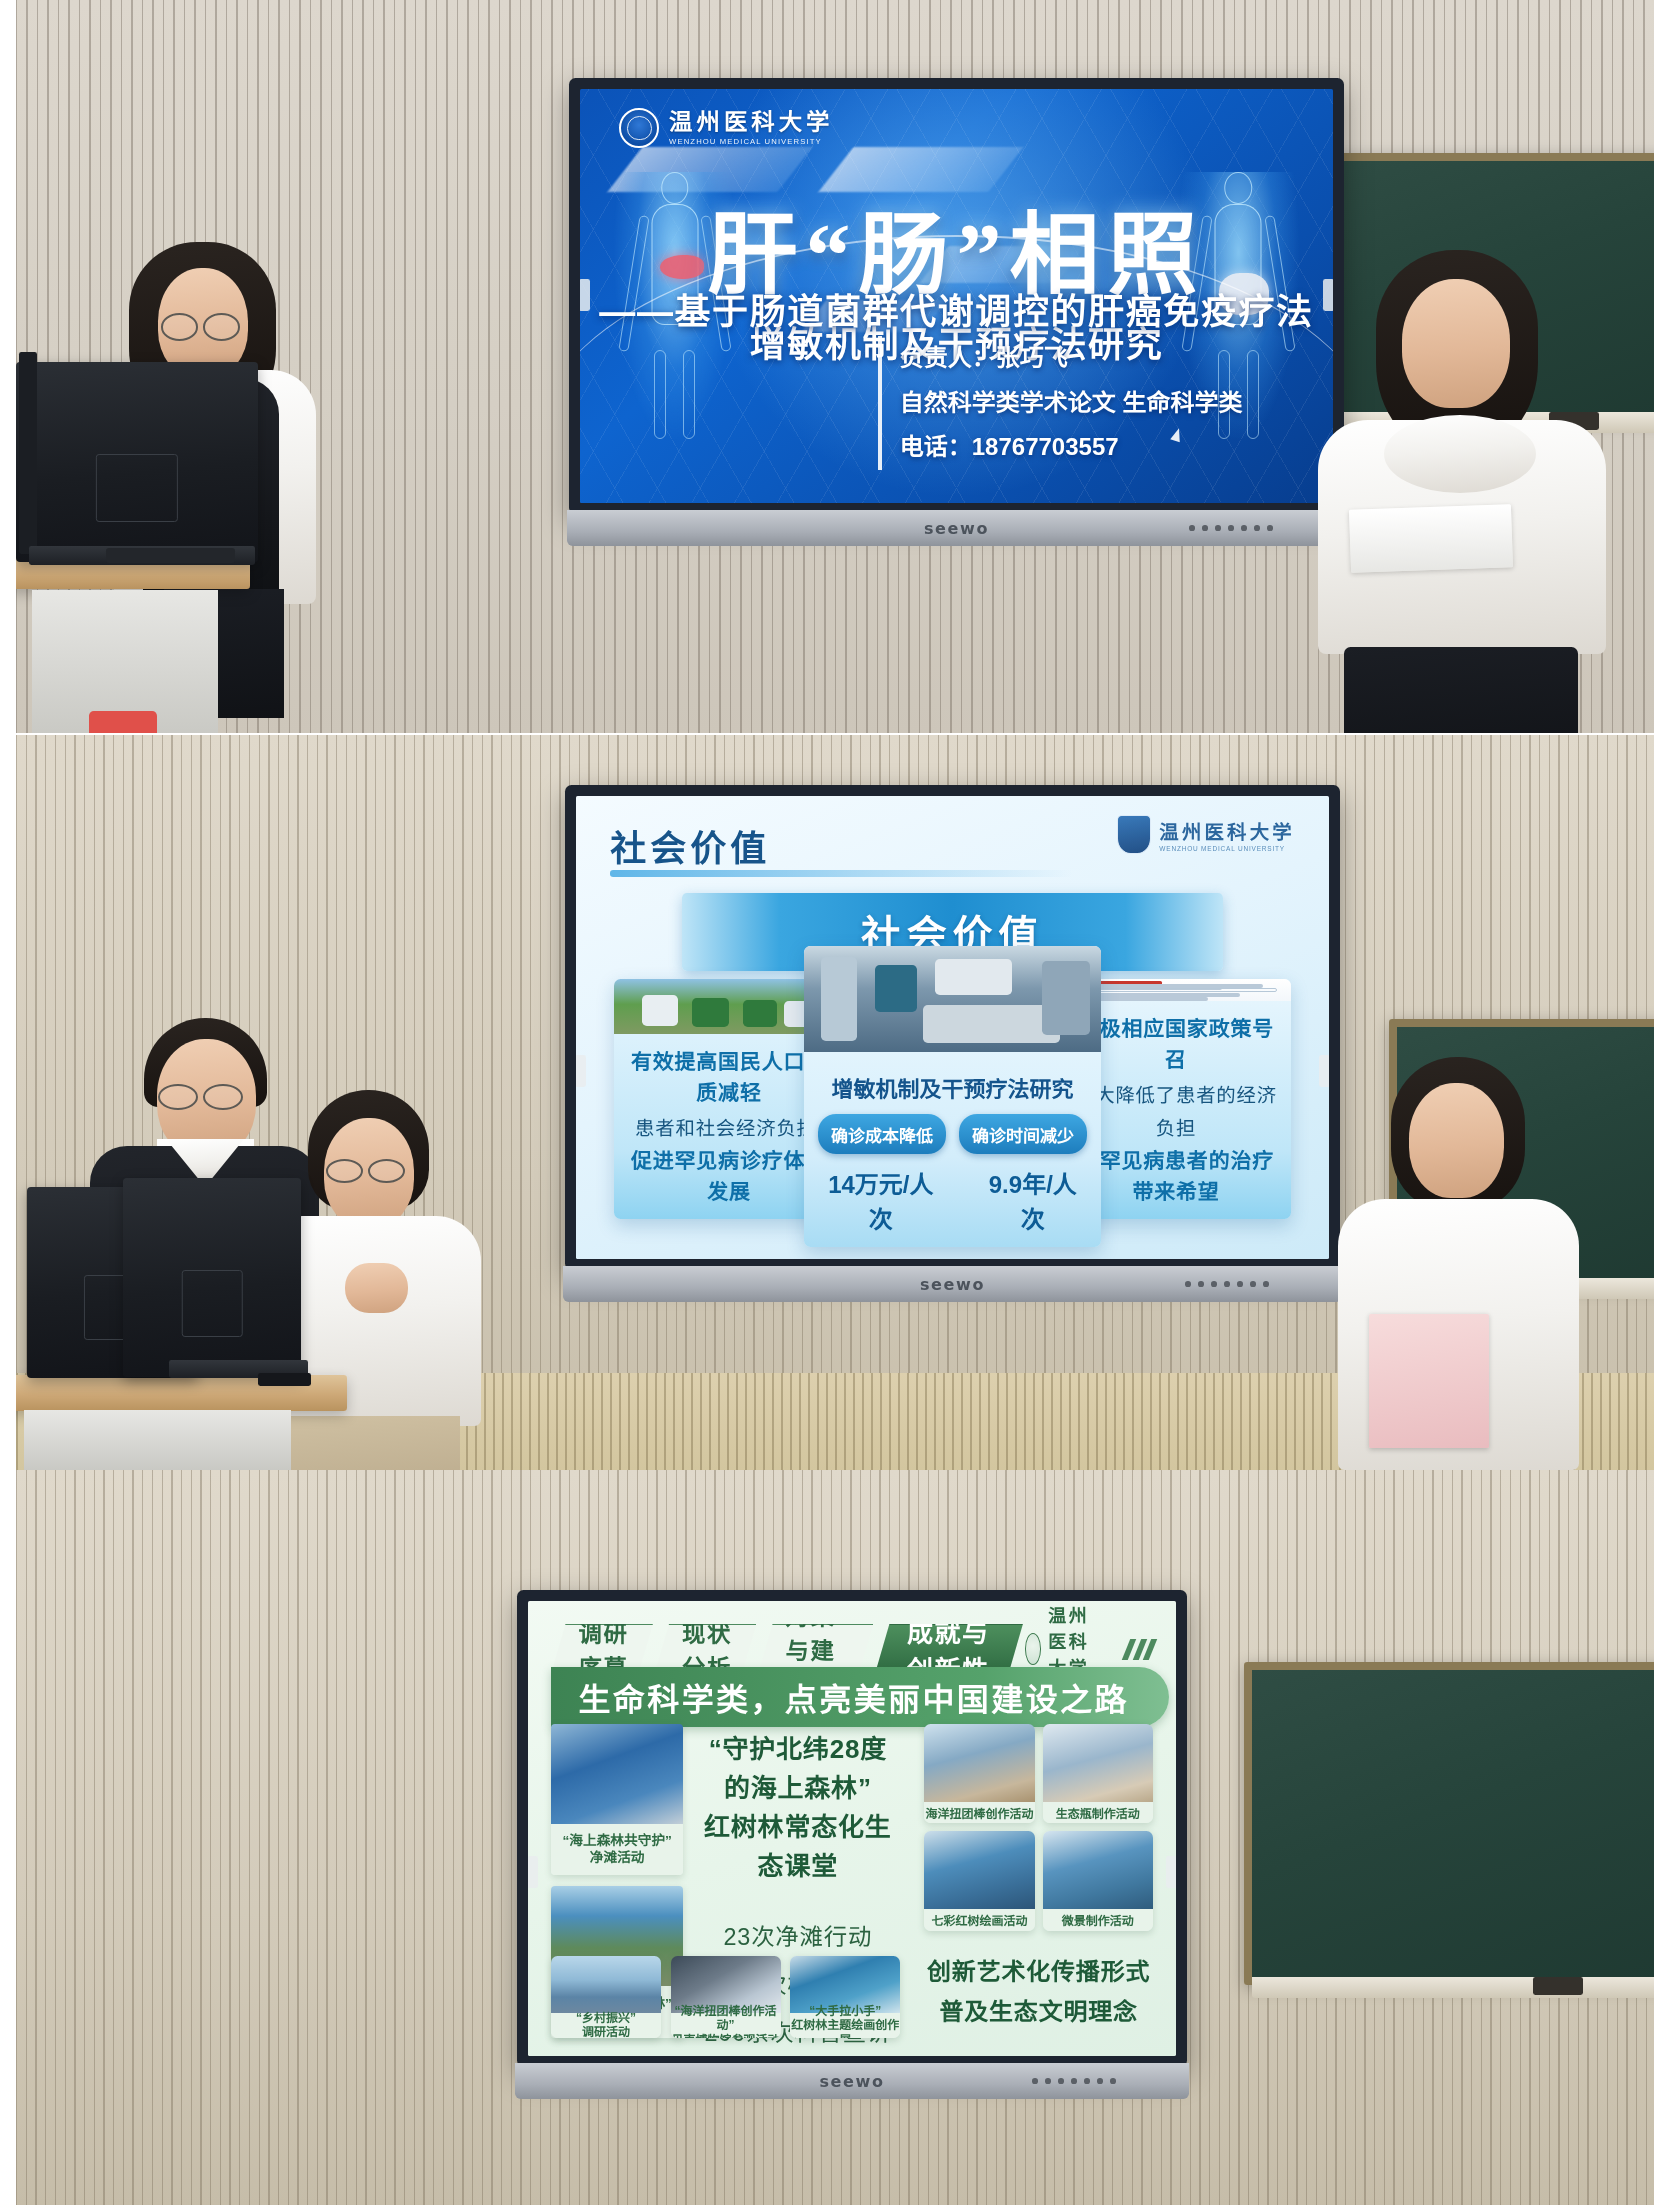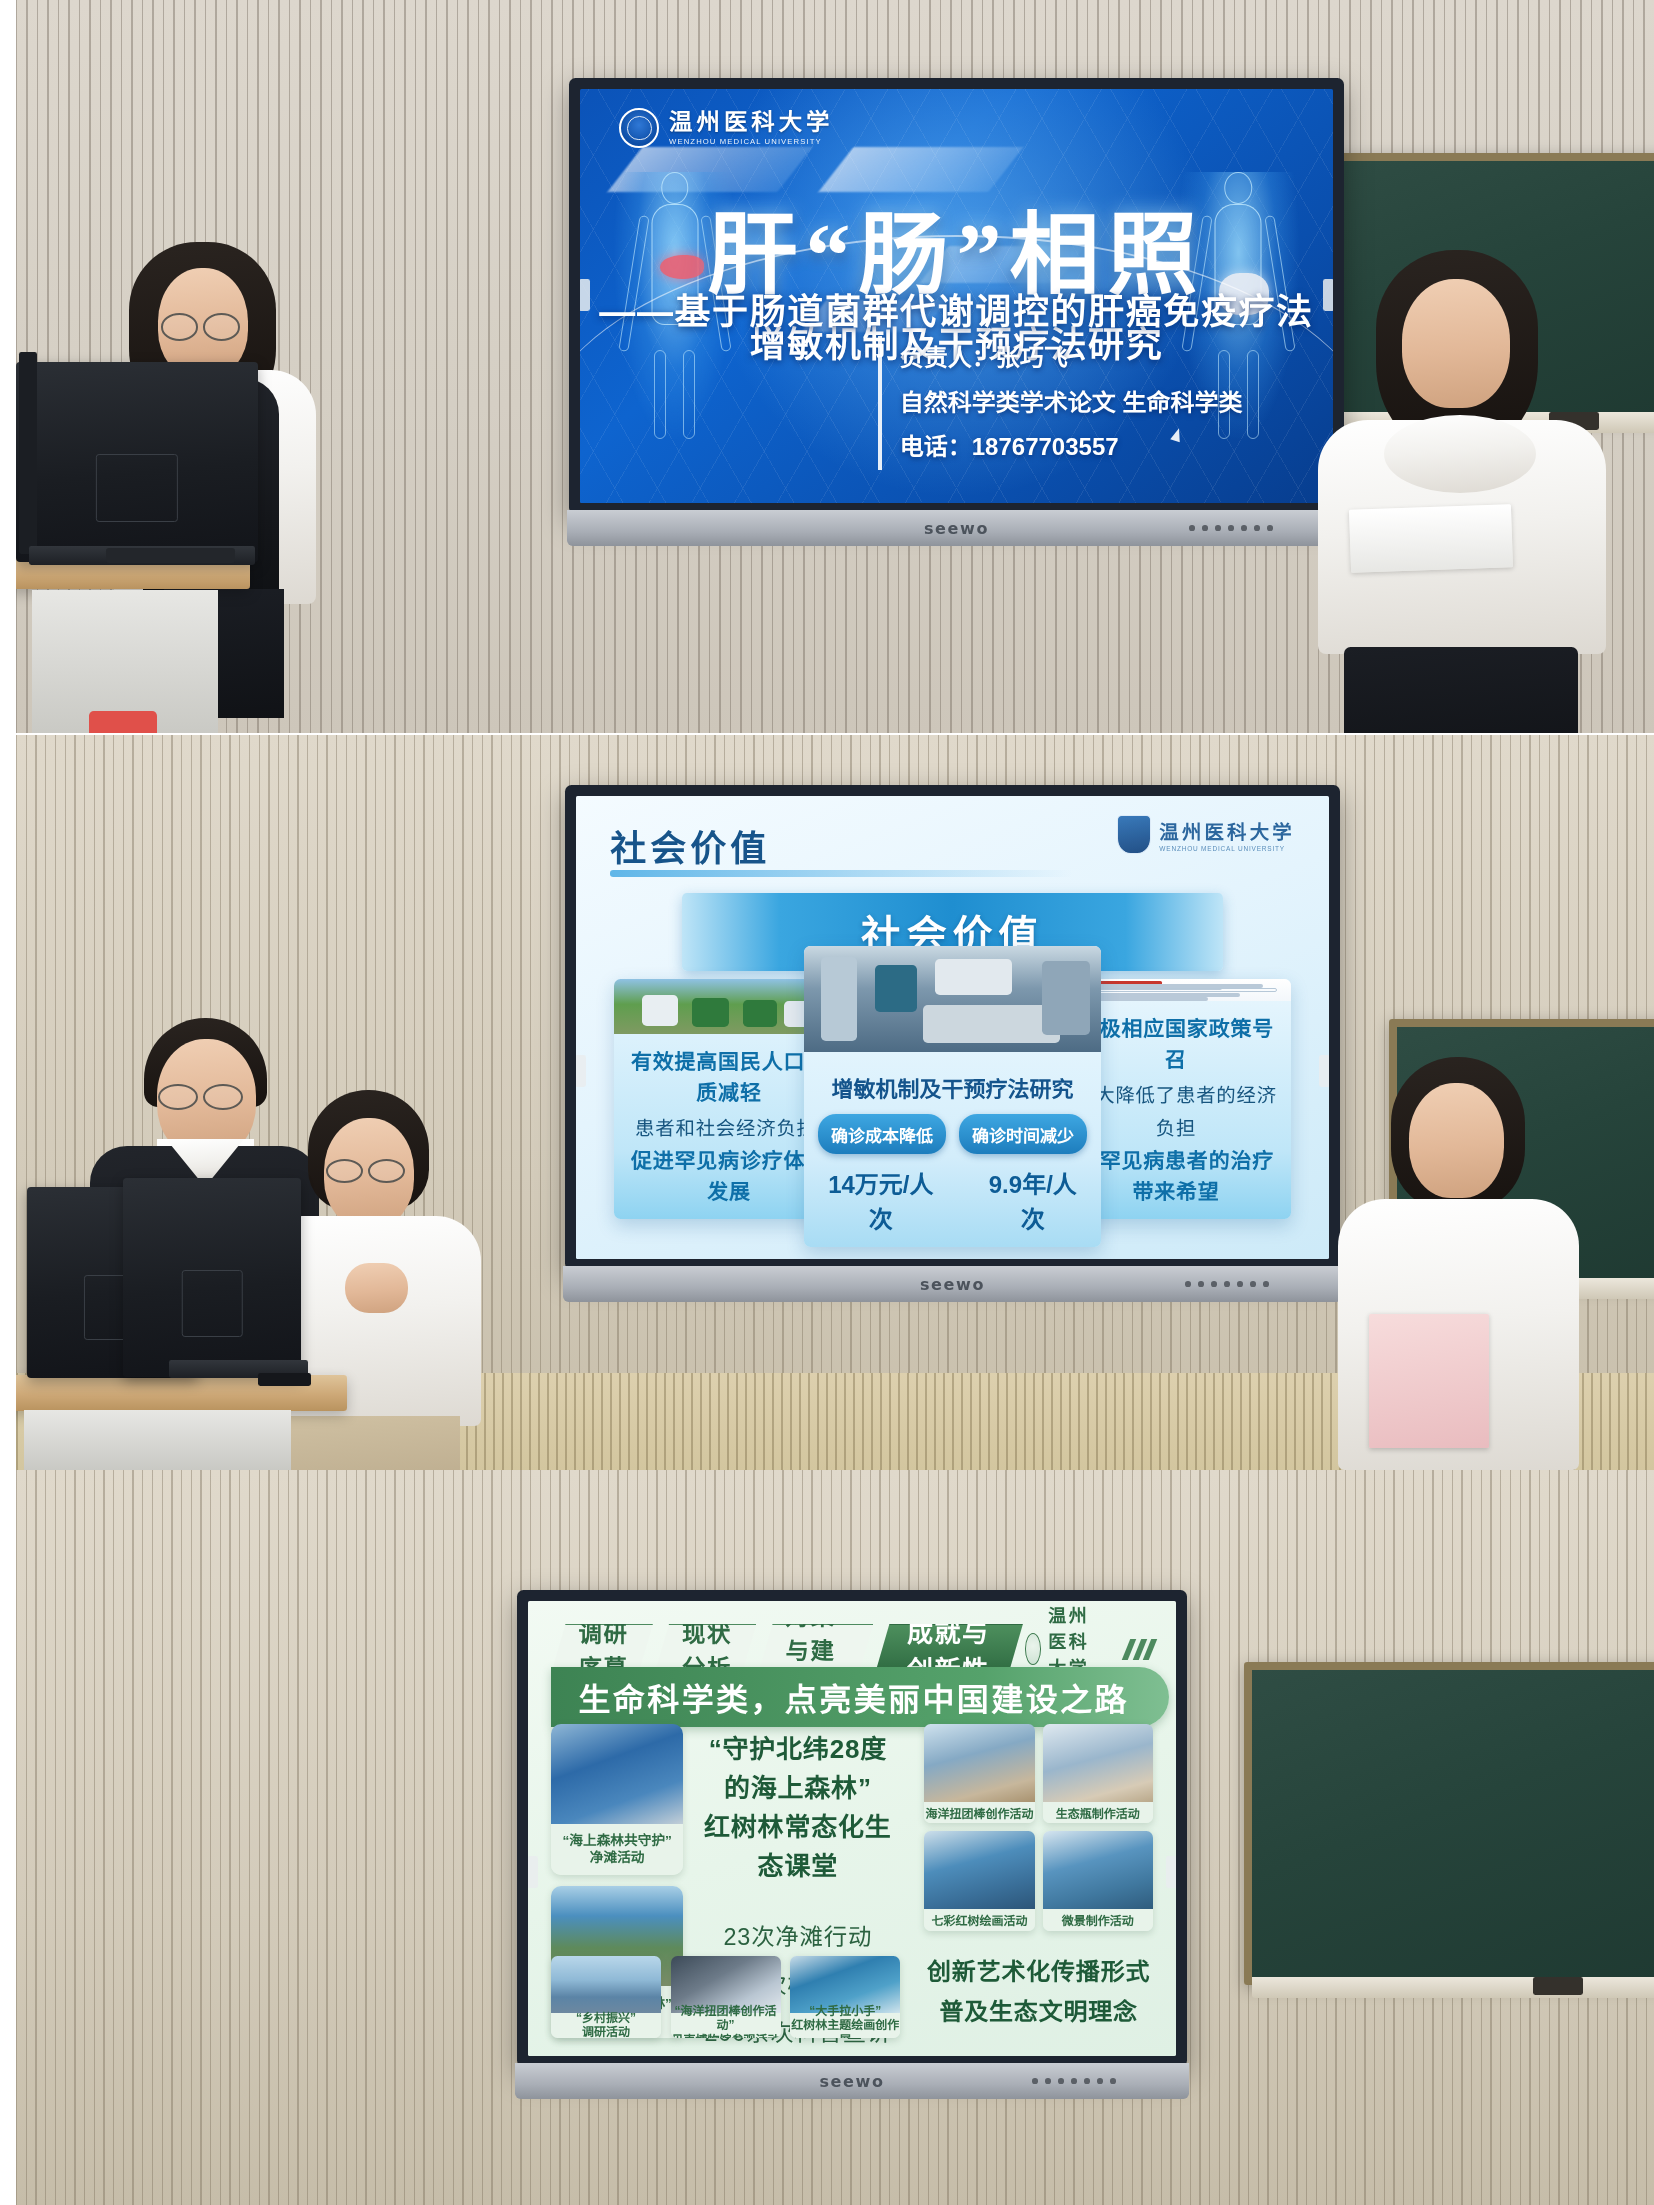--- a/index.html
+++ b/index.html
@@ -313,21 +313,21 @@
   .s3 .banner {
     position:absolute; left:3.5%; top: 14.5%; height: 60px;
     padding: 0 40px 0 27.5px; display:flex; align-items:center;
     background: linear-gradient(90deg,#3d8353 0%, #55a26b 70%, #7fbf92 100%);
     border-radius: 0 32px 32px 0;
     color:#fff; font-size: 32px; font-weight: 700; letter-spacing: 2.4px;
     box-shadow: 0 3.2px 9.7px rgba(40,100,60,.28);
   }
   .s3 .content { position:absolute; left:3.5%; right:3.5%; top: 27%; bottom: 4%; }
   .s3 .col-left { position:absolute; left:0; width: 22%; top:0; bottom:0; display:flex; flex-direction:column; gap:11.3px; }
-  .s3 .thumb { flex:1; border-radius:10px; overflow:hidden; position:relative; box-shadow:0 2.4px 7.3px rgba(50,90,60,.18); }
+  .s3 .thumb { flex:1; border-radius:4px; overflow:hidden; position:relative; box-shadow:0 2.4px 7.3px rgba(50,90,60,.18); }
   .s3 .thumb .img { position:absolute; inset:0 0 34% 0; }
   .s3 .thumb .lbl {
     position:absolute; left:0; right:0; bottom:0; height:34%;
     background:#e8f3ea; display:flex; flex-direction:column; align-items:center; justify-content:center;
     font-size: 13.7px; font-weight:700; color:#2f6b44; line-height:1.25; text-align:center;
   }
   .s3 .col-mid { position:absolute; left: 24%; width: 34%; top: 2%; bottom: 0; text-align:center; }
   .s3 .mid-h { font-size: 26px; font-weight:700; color:#1e5a38; line-height:1.5; letter-spacing:0.8px; }
   .s3 .stats { margin-top: 27.5px; }
   .s3 .stat { font-size: 23.4px; color:#2b6140; letter-spacing:0.8px; line-height: 2.05; }

